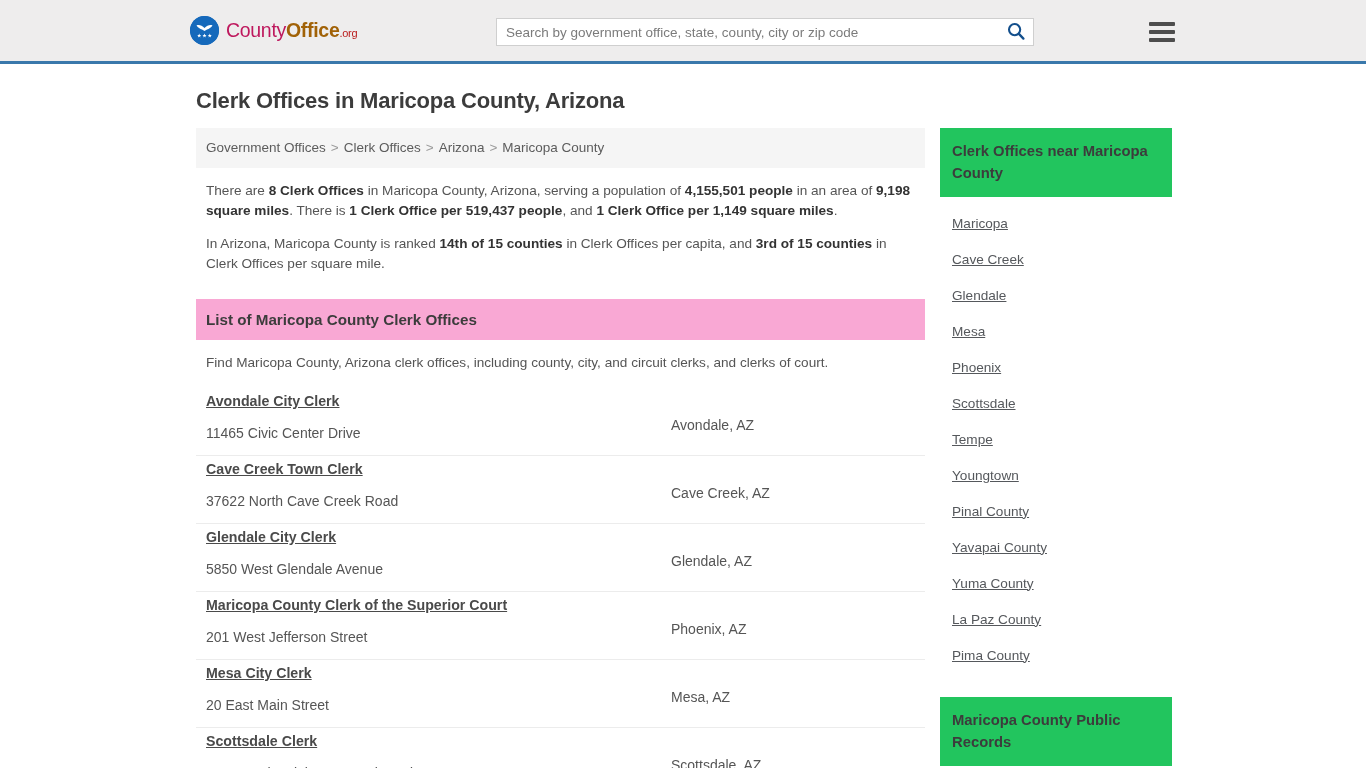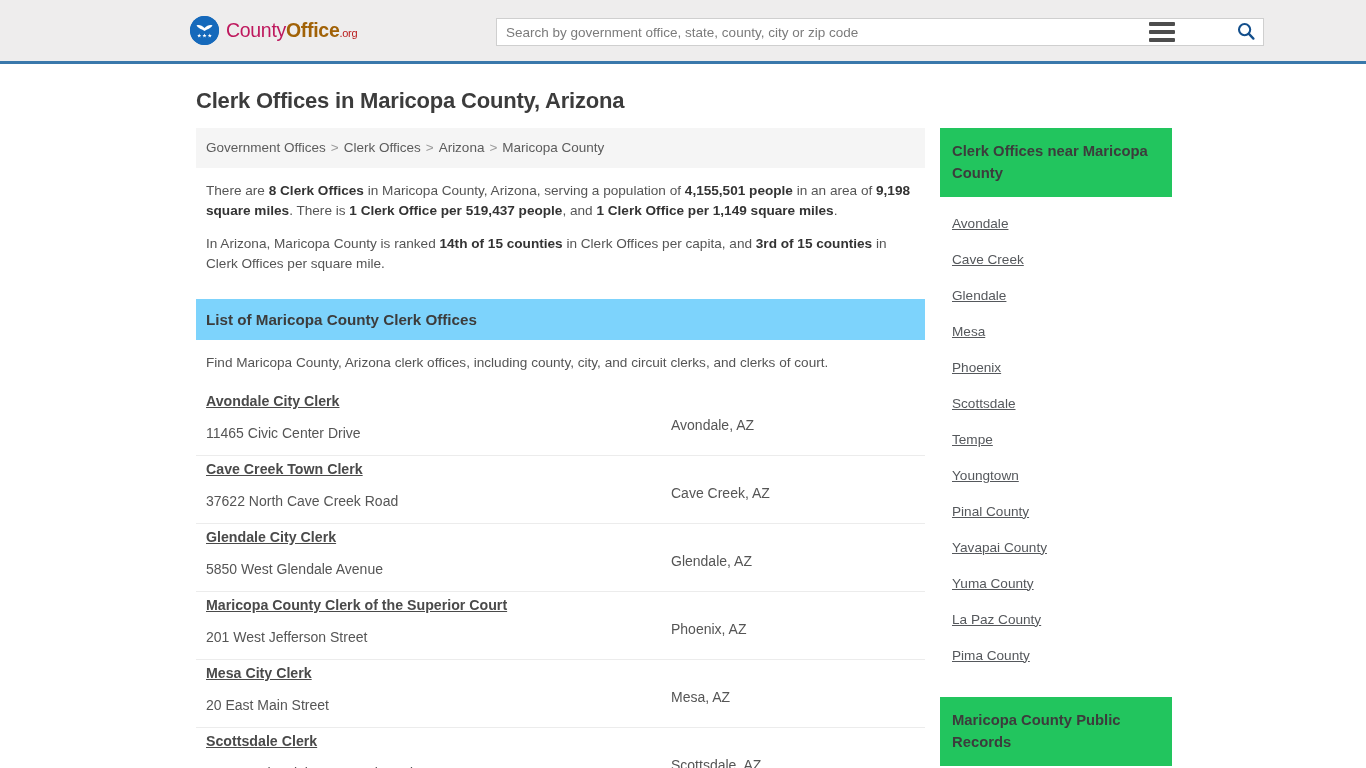--- a/index.html
+++ b/index.html
@@ -46,21 +46,21 @@
     white-space: nowrap;
   }
   .logo-text .t-county { color: #be185d; font-weight: 400; }
   .logo-text .t-office { color: #a16207; font-weight: 700; }
   .logo-text .t-org    { color: #b91c1c; font-weight: 400; font-size: 11px; }
 
   .search-wrap {
     position: absolute;
     left: 496px;
     top: 18px;
-    width: 768px;
+    width: 538px;
     height: 28px;
     background: #ffffff;
     border: 1px solid #cfcfcf;
     display: flex;
     align-items: center;
   }
   .search-input {
     flex: 1 1 auto;
     border: 0;
     outline: none;
@@ -144,21 +144,21 @@
   .stats p {
     margin: 0 0 13px 0;
     font-size: 13.6px;
     line-height: 20px;
     color: #555555;
   }
   .stats b { color: #333333; font-weight: 700; }
 
   
   .section-bar {
-    background: #7dd3fc;
+    background: #f9a8d4;
     padding: 12px 10px;
     font-size: 15.2px;
     font-weight: 700;
     color: #3c3c3c;
     margin-top: 8px;
   }
   .section-desc {
     padding: 13px 10px 15px 10px;
     font-size: 13.6px;
     line-height: 20px;
@@ -313,21 +313,21 @@
             </div></div>
         </div>
     </div>
 
     <aside class="side-col">
 
       <section class="side-panel">
         <div class="side-head">Clerk Offices near Maricopa County</div>
         <div class="side-links">
         <div class="side-link-row">
-              <a class="side-link" href="#">Avondale</a>
+              <a class="side-link" href="#">Maricopa</a>
             </div>
             <div class="side-link-row">
               <a class="side-link" href="#">Cave Creek</a>
             </div>
             <div class="side-link-row">
               <a class="side-link" href="#">Glendale</a>
             </div>
             <div class="side-link-row">
               <a class="side-link" href="#">Mesa</a>
             </div>

